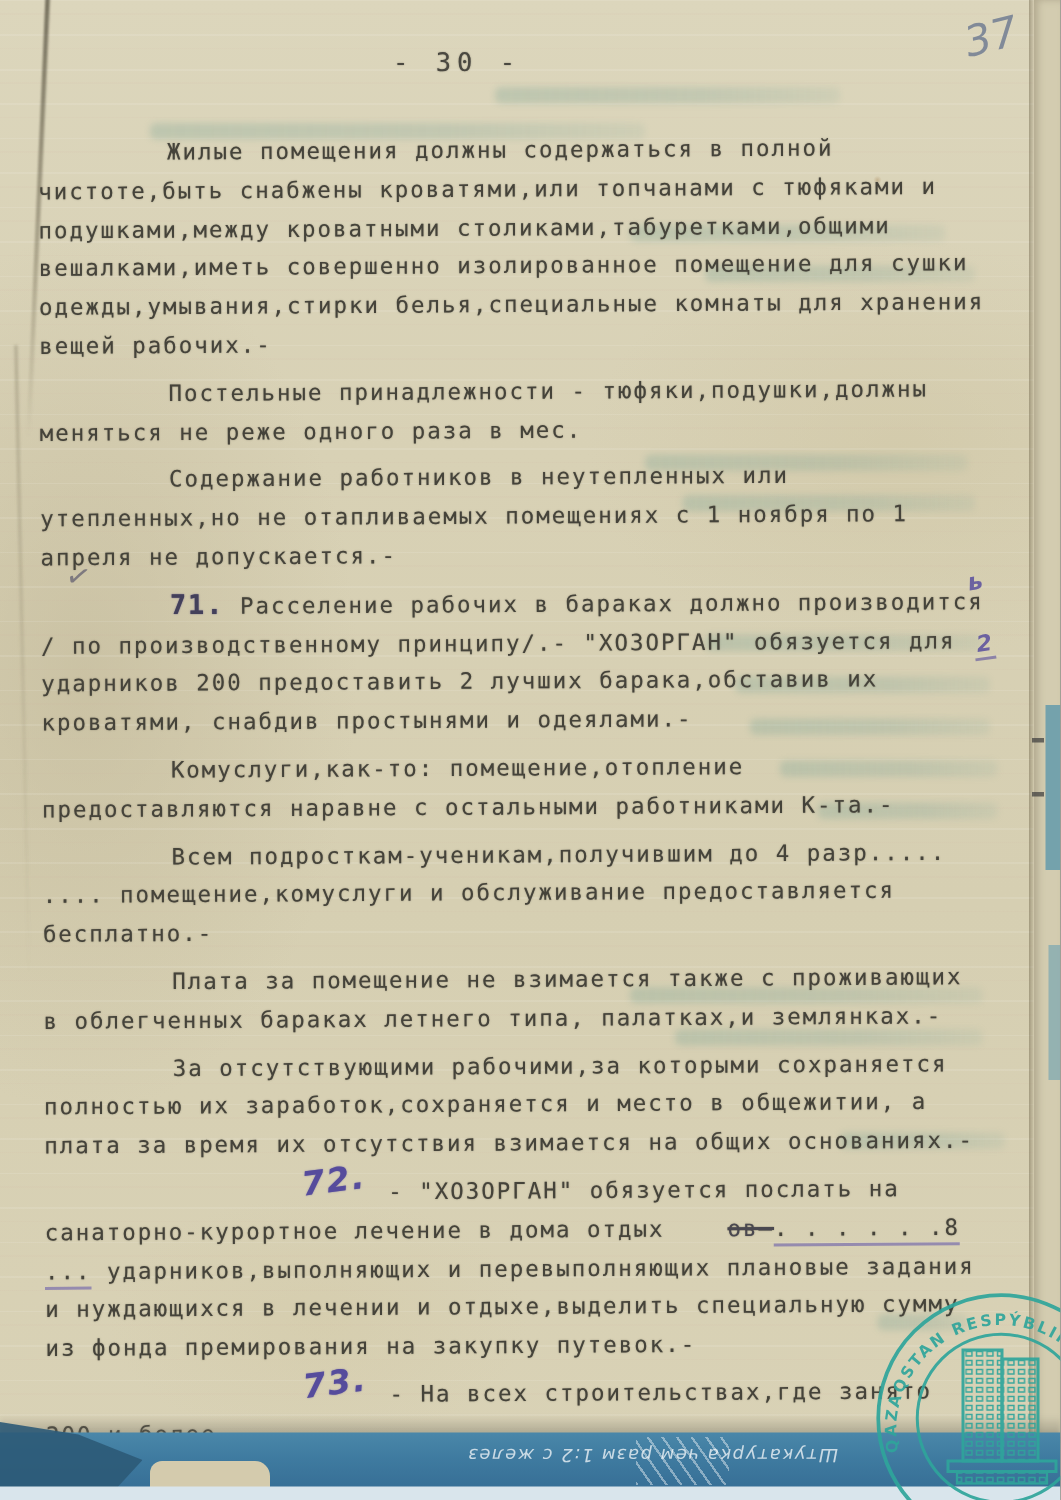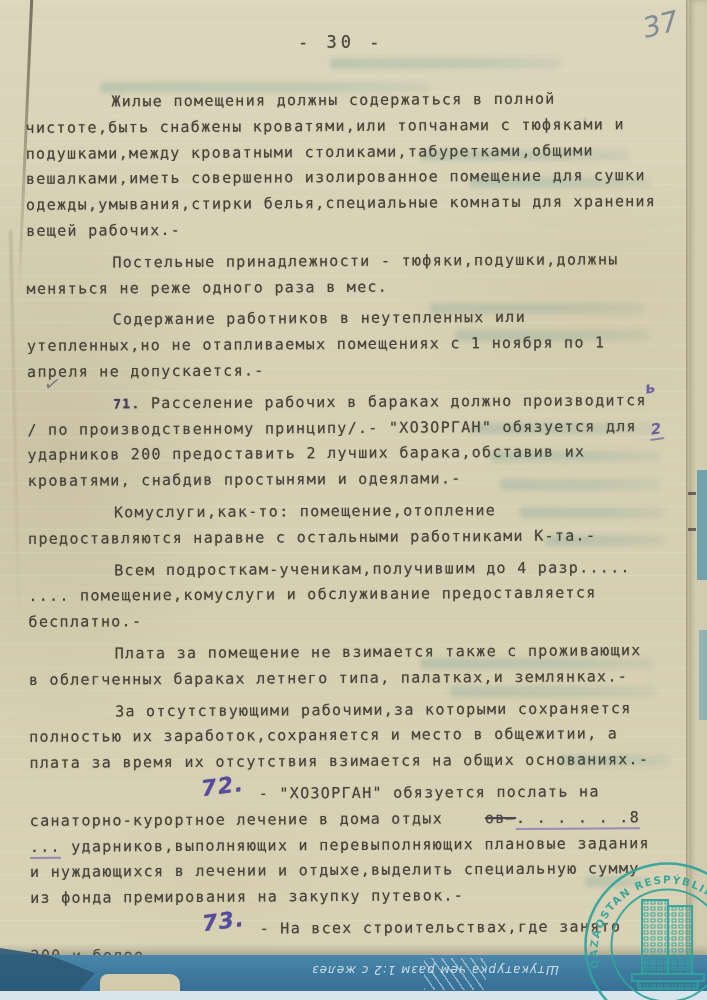--- a/index.html
+++ b/index.html
@@ -28,33 +28,33 @@
   
   .redge{position:absolute;left:686px;top:0;width:3px;height:958px;
     background:linear-gradient(90deg, rgba(100,90,65,.45), rgba(150,140,110,.2));filter:blur(.4px);}
   .rstrip{position:absolute;left:689px;top:0;width:18px;height:958px;background:#d3ccb0;
     box-shadow:inset 3px 0 5px rgba(120,110,85,.35);}
   .rteal1{position:absolute;left:697px;top:470px;width:10px;height:110px;background:#5d97ab;opacity:.8;}
   .rteal2{position:absolute;left:699px;top:630px;width:8px;height:90px;background:#6ba0b2;opacity:.6;}
   .redgemark{position:absolute;left:688px;width:8px;height:3px;background:#3a3a3a;opacity:.7;}
   
   .pageno{position:absolute;left:262px;top:32px;font-family:"DejaVu Sans Mono",monospace;
-    font-size:17px;letter-spacing:4px;color:#4a4840;text-shadow:0 0 1px rgba(70,68,58,.6);margin-left:36px;}
+    font-size:17px;letter-spacing:4px;color:#4a4840;text-shadow:0 0 1px rgba(70,68,58,.6);}
   .sheetno{position:absolute;left:643px;top:8px;font-size:28px;color:#6b7890;opacity:.8;
     transform:rotate(-14deg);font-style:italic;}
   .text{position:absolute;left:28px;top:88px;width:632px;
     font-family:"DejaVu Sans Mono",monospace;font-size:15px;line-height:25.8px;
     letter-spacing:1.3px;color:#45433a;transform:rotate(-.35deg);
     text-shadow:0 0 1px rgba(70,66,55,.55);}
   .text p{margin:0 0 6px 0;text-indent:86px;}
   .num{font-weight:bold;}
   .ink{display:inline-block;font-family:"DejaVu Sans",sans-serif;font-style:italic;font-weight:bold;
     font-size:22px;color:#564c9c;transform:rotate(-7deg);text-shadow:0 0 1px rgba(86,76,156,.7);
     margin-right:4px;line-height:10px;}
-  .num71{color:#43405a;font-size:13px;text-shadow:0 0 1px rgba(70,60,120,.8);}
+  .num71{color:#43405a;font-size:18px;text-shadow:0 0 1px rgba(70,60,120,.8);}
   .struck{text-decoration:line-through;text-decoration-thickness:2px;color:#4a4850;margin-left:42px;}
   .dots-ul{border-bottom:2px solid rgba(95,82,170,.55);padding-bottom:1px;}
   
   .hand{position:absolute;color:#5a4f9e;font-style:italic;font-weight:bold;opacity:.85;}
   .mark-soft{left:645px;top:378px;font-size:16px;transform:rotate(-10deg);}
   .mark-two{left:649px;top:420px;font-size:15px;border-bottom:2px solid rgba(90,79,158,.7);
     transform:rotate(-8deg);padding:0 2px;}
   .mark-check{position:absolute;left:44px;top:372px;font-size:20px;color:#5d5a6e;opacity:.7;
     transform:rotate(12deg);}
   

